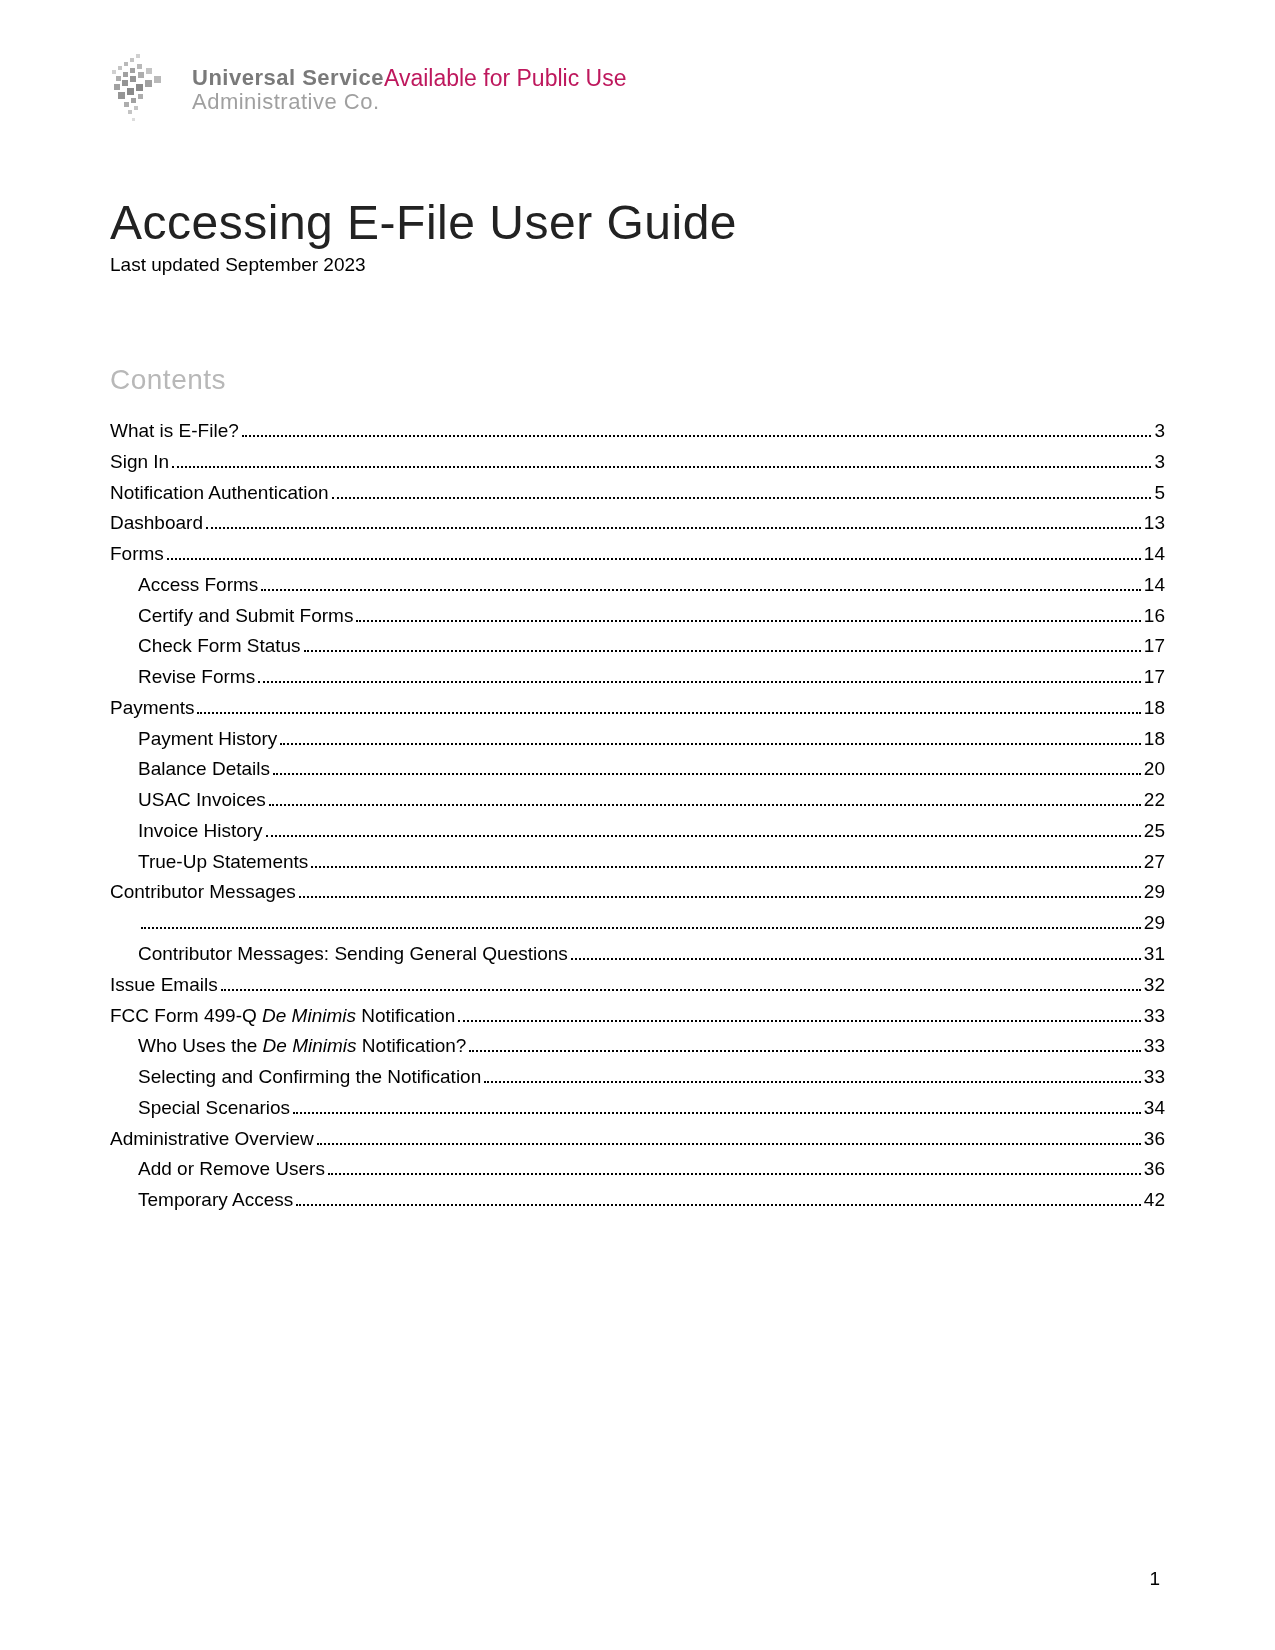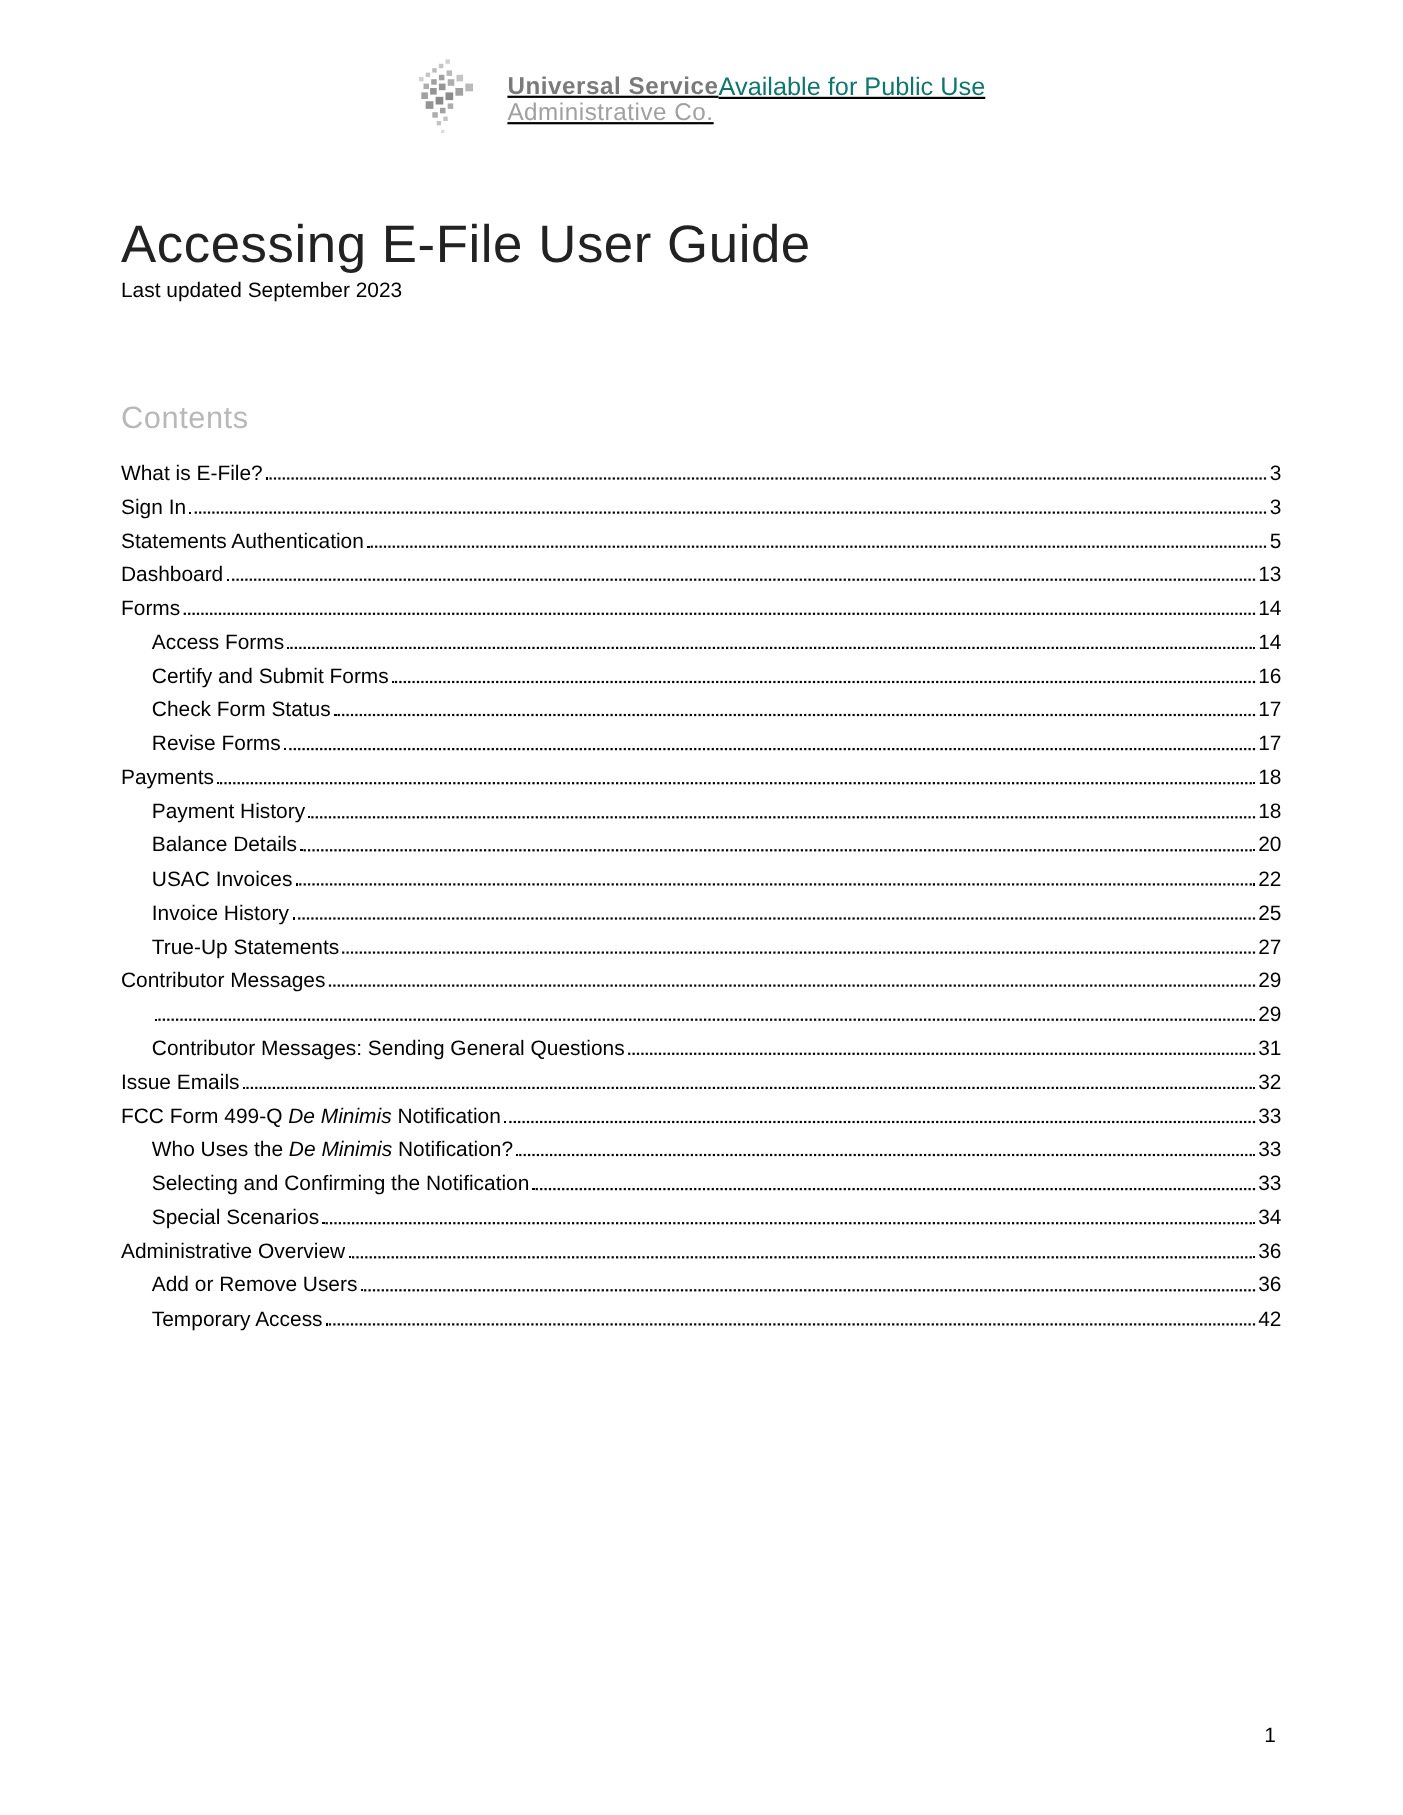--- a/index.html
+++ b/index.html
@@ -10,24 +10,23 @@
     body {
       font-family: 'Segoe UI', Tahoma, Geneva, Verdana, sans-serif;
       background: #fff;
       width: 1275px;
       height: 1650px;
       position: relative;
       padding: 50px 110px 70px 110px;
     }
     .header-row {
       display: flex;
-      justify-content: center;
+      justify-content: flex-start;
       align-items: flex-start;
       margin-bottom: 65px;
-      text-decoration: underline;
     }
     .logo-block {
       display: flex;
       align-items: center;
       gap: 12px;
     }
     .logo-icon {
       width: 70px;
       height: 80px;
     }
@@ -43,21 +42,21 @@
       letter-spacing: 0.5px;
     }
     .logo-line2 {
       font-size: 22px;
       font-weight: 400;
       color: #a0a0a0;
       letter-spacing: 0.5px;
     }
     .public-use {
       font-size: 23px;
-      color: #0f766e;
+      color: #be185d;
       font-weight: 400;
       margin-top: 15px;
     }
     .doc-title {
       font-size: 48px;
       font-weight: 400;
       color: #222;
       margin-bottom: 4px;
       letter-spacing: 0.5px;
     }
@@ -168,21 +167,21 @@
       <span class="toc-label">What is E-File?</span>
       <span class="toc-dots"></span>
       <span class="toc-page">3</span>
     </div>
     <div class="toc-row level-1">
       <span class="toc-label">Sign In</span>
       <span class="toc-dots"></span>
       <span class="toc-page">3</span>
     </div>
     <div class="toc-row level-1">
-      <span class="toc-label">Statements Authentication</span>
+      <span class="toc-label">Notification Authentication</span>
       <span class="toc-dots"></span>
       <span class="toc-page">5</span>
     </div>
     <div class="toc-row level-1">
       <span class="toc-label">Dashboard</span>
       <span class="toc-dots"></span>
       <span class="toc-page">13</span>
     </div>
     <div class="toc-row level-1">
       <span class="toc-label">Forms</span>

